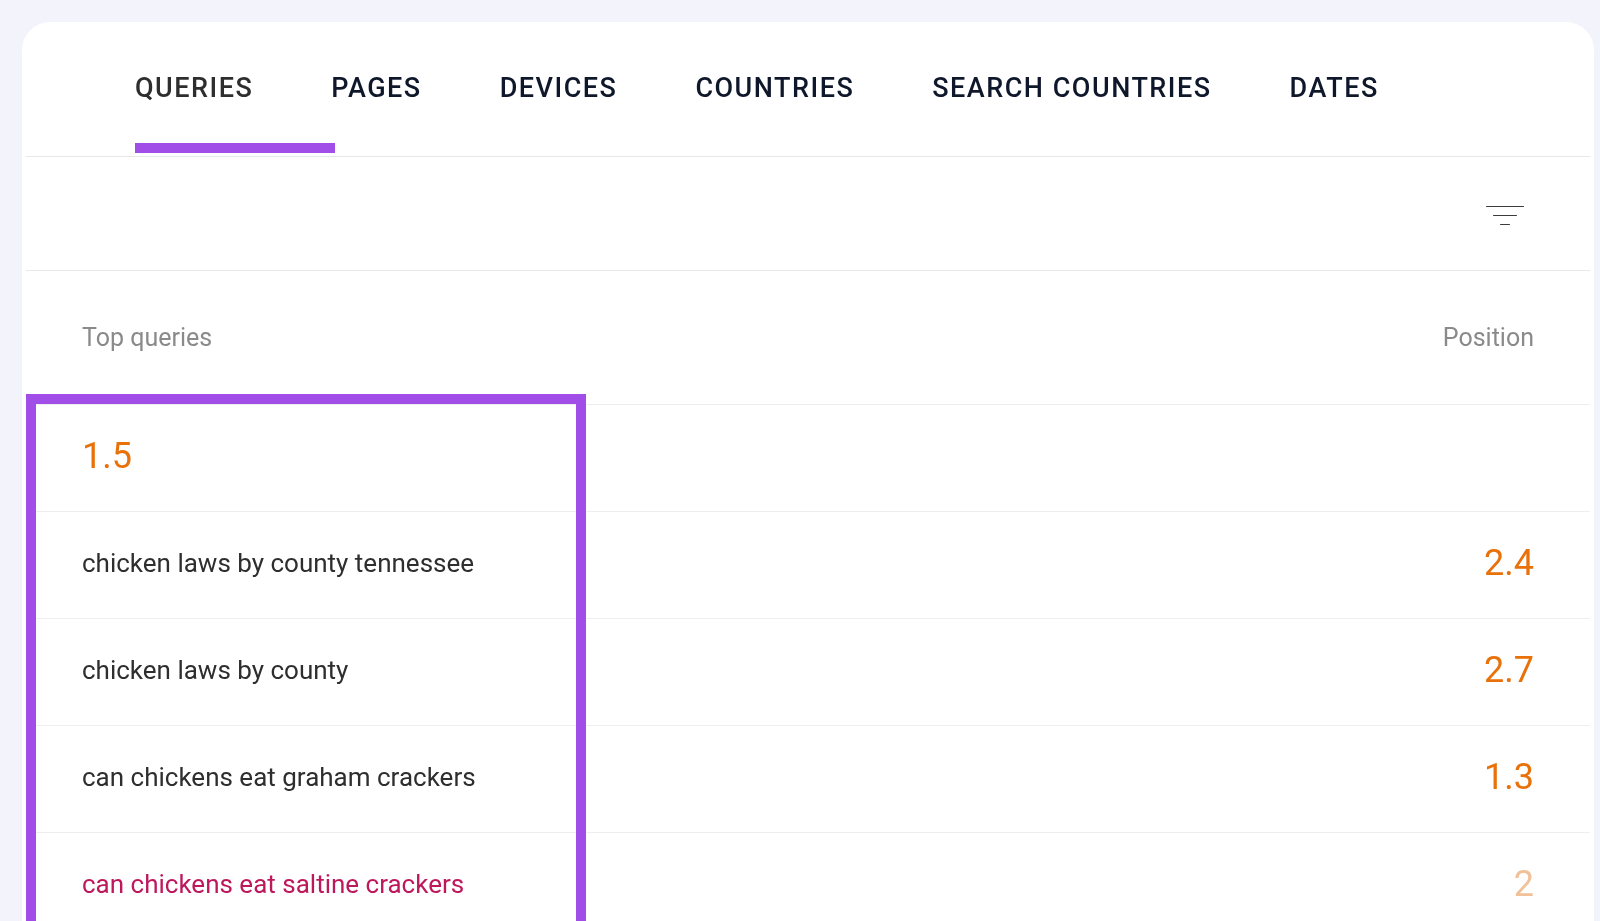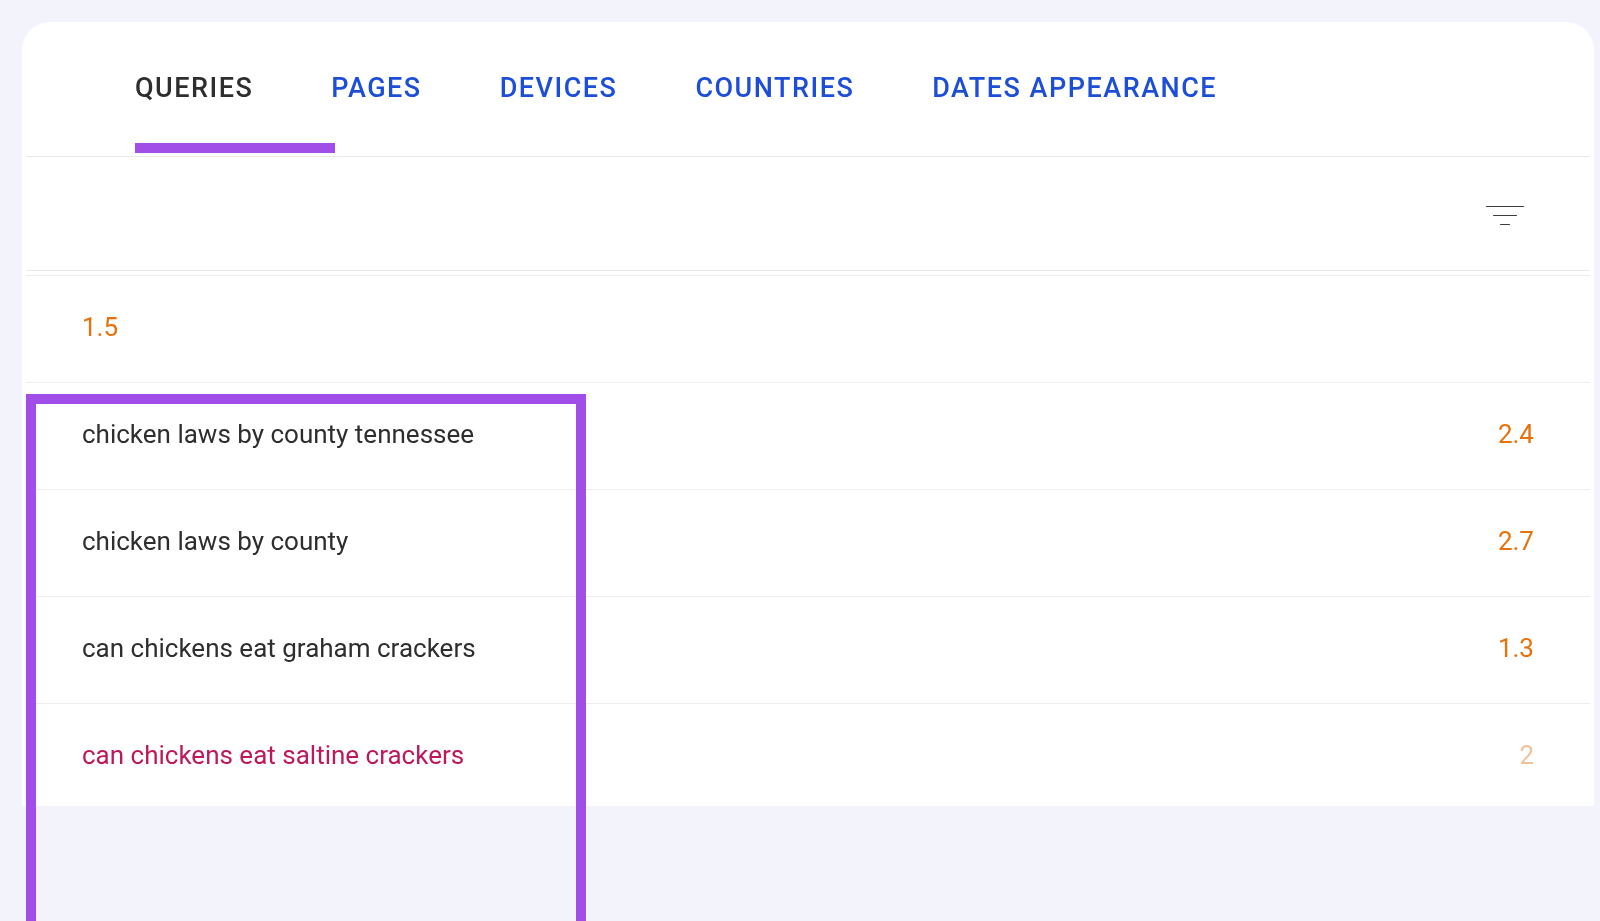--- a/index.html
+++ b/index.html
@@ -25,21 +25,21 @@
       display: flex;
       gap: 70px;
       padding: 46px 85px 0 105px;
       position: relative;
       border-bottom: 1px solid #e8e8e8;
     }
     .tab {
       font-size: 27px;
       font-weight: 500;
       letter-spacing: 1.5px;
-      color: #1d4ed8;
+      color: #0f172a;
       padding-bottom: 48px;
       cursor: pointer;
       position: relative;
     }
     .tab.active {
       color: #2e2e2e;
     }
     .tab.active::after {
       content: "";
       position: absolute;
@@ -102,49 +102,54 @@
       border-top: 1px solid #eee;
       padding: 0 52px 0 52px;
       font-size: 26px;
       color: #2e2e2e;
     }
     .row .query-text {
       font-weight: 400;
     }
     .row .position {
       color: #e8710a;
-      font-size: 26px;
+      font-size: 36px;
     }
     .row.faded .query-text {
       color: #be185d;
     }
     .row.faded .position {
       color: #f1c199;
     }
   </style>
 </head>
 <body>
 
 <div class="card">
   <div class="tabs">
     <div class="tab active">QUERIES</div>
     <div class="tab">PAGES</div>
     <div class="tab">DEVICES</div>
     <div class="tab">COUNTRIES</div>
-    <div class="tab">DATES APPEARANCE</div>
+    <div class="tab">SEARCH COUNTRIES</div>
+    <div class="tab">DATES</div>
   </div>
 
   <div class="filter-bar">
     <div class="filter-icon">
       <span></span>
         <span></span>
         <span></span>
     </div>
   </div>
 
+  <div class="table-header">
+    <div>Top queries</div>
+    <div>Position</div>
+  </div>
 
   <div class="highlight-box"></div>
 
   <div class="row">
     <div class="position">1.5</div>
   </div>
   <div class="row">
     <div class="query-text">chicken laws by county tennessee</div>
     <div class="position">2.4</div>
   </div>

